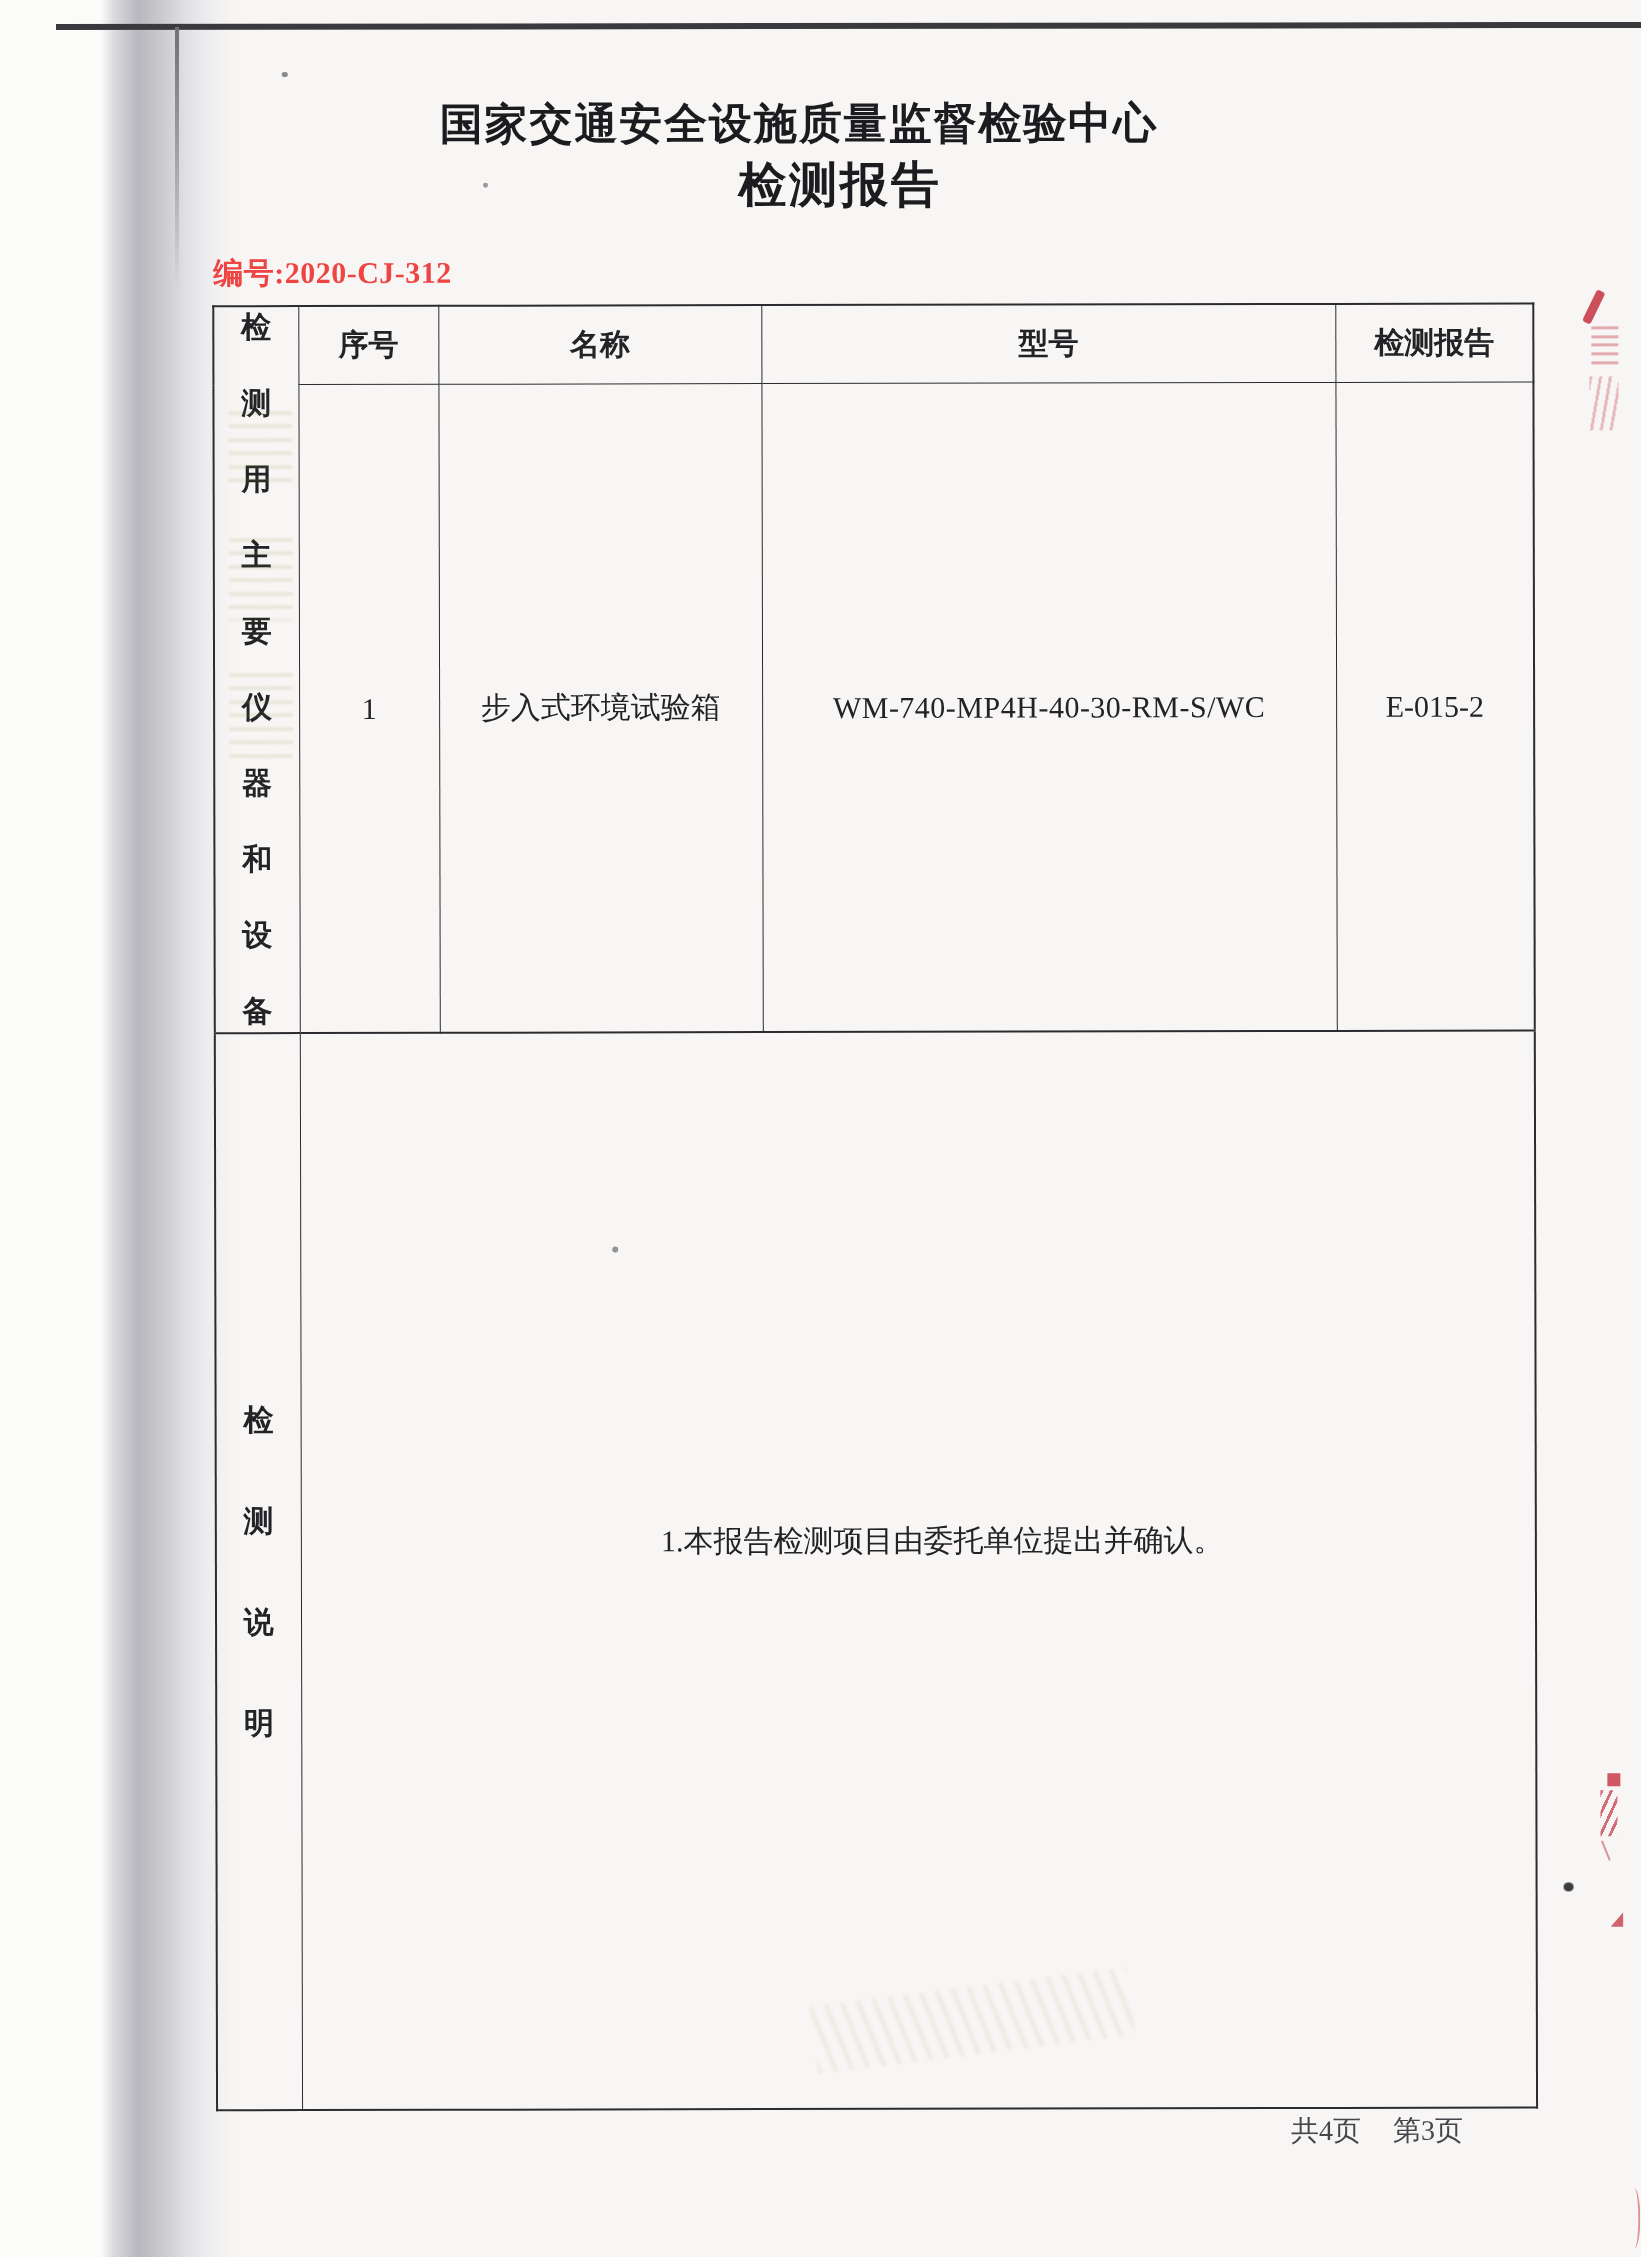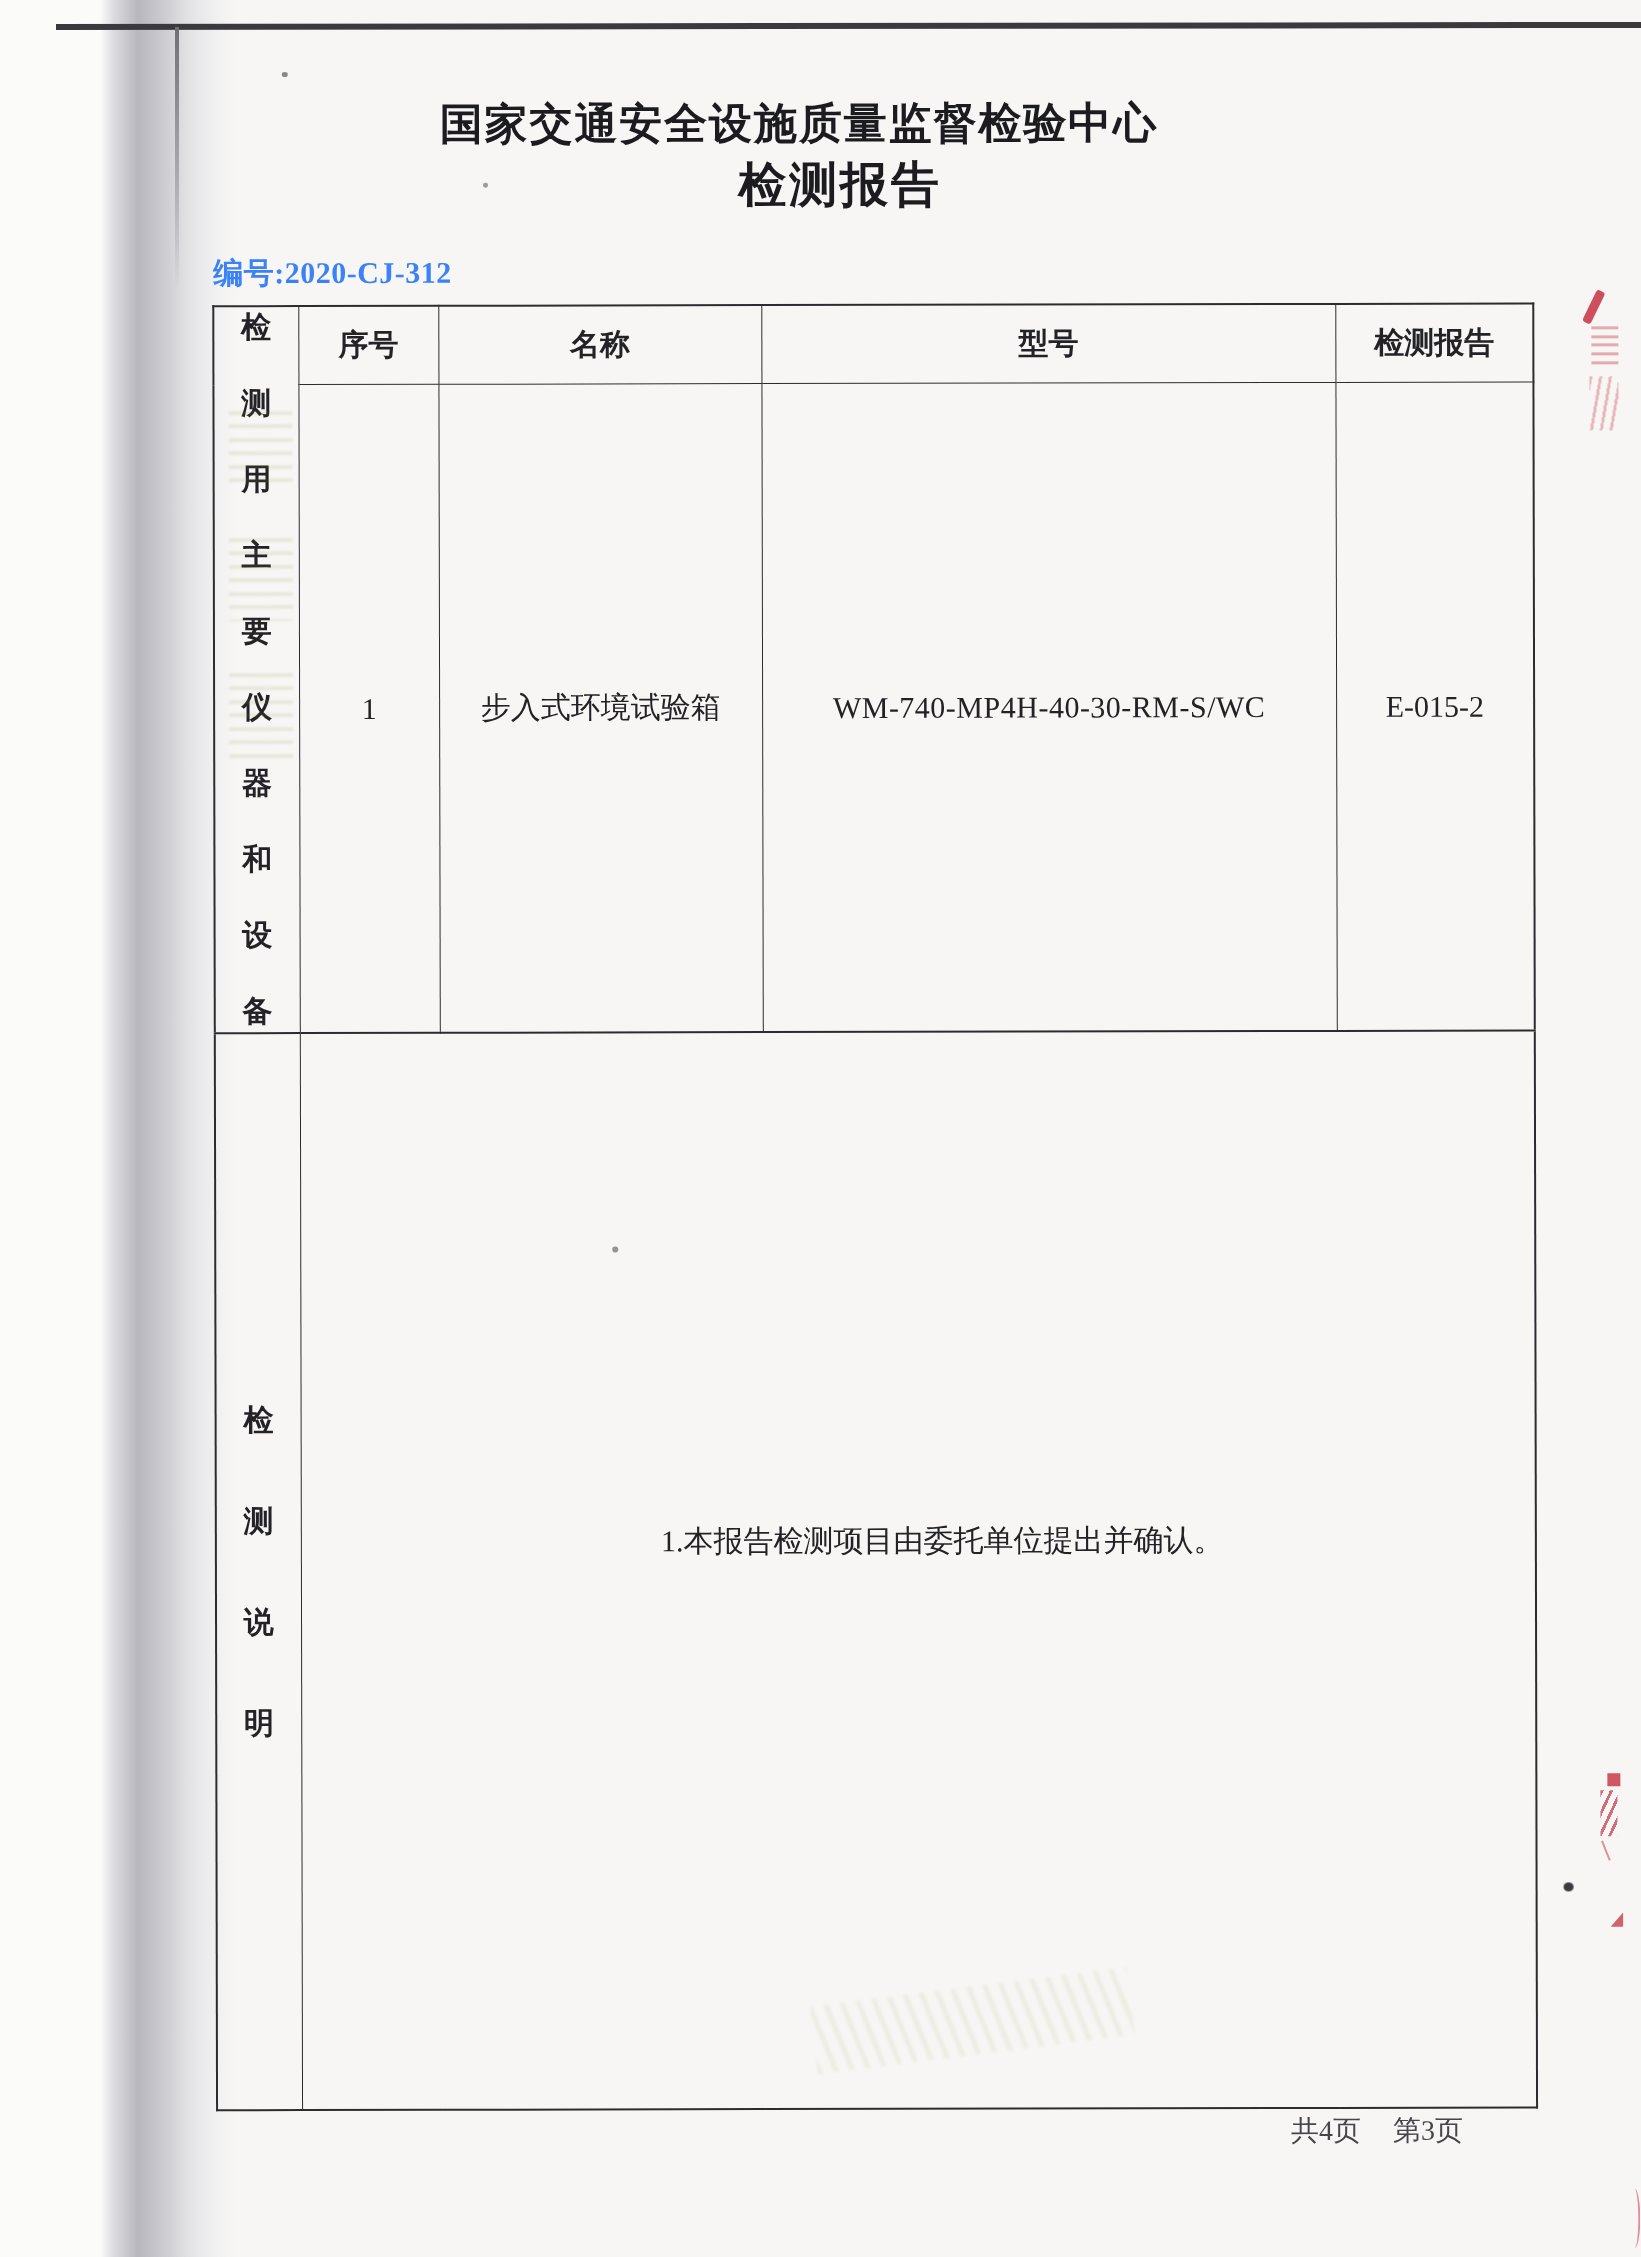--- a/index.html
+++ b/index.html
@@ -43,21 +43,21 @@
     color: #1c1c20;
   }
   .title-2 {
     position: absolute; left: 842px; top: 153px; transform: translateX(-50%);
     font-size: 48px; font-weight: 700; letter-spacing: 2.9px; white-space: nowrap;
     color: #1c1c20;
   }
   .report-no {
     position: absolute; left: 215px; top: 252px;
     font-size: 30px; font-weight: 700; letter-spacing: 0.5px;
-    color: #3b82f6;
+    color: #ef4444;
   }
   
   table.report-table {
     position: absolute; left: 214px; top: 304px;
     width: 1321px; height: 1759px;
     border-collapse: collapse; table-layout: fixed;
     border: 2.9px solid #2c2c30;
   }
   .report-table td {
     border: 1.9px solid #2c2c30;

